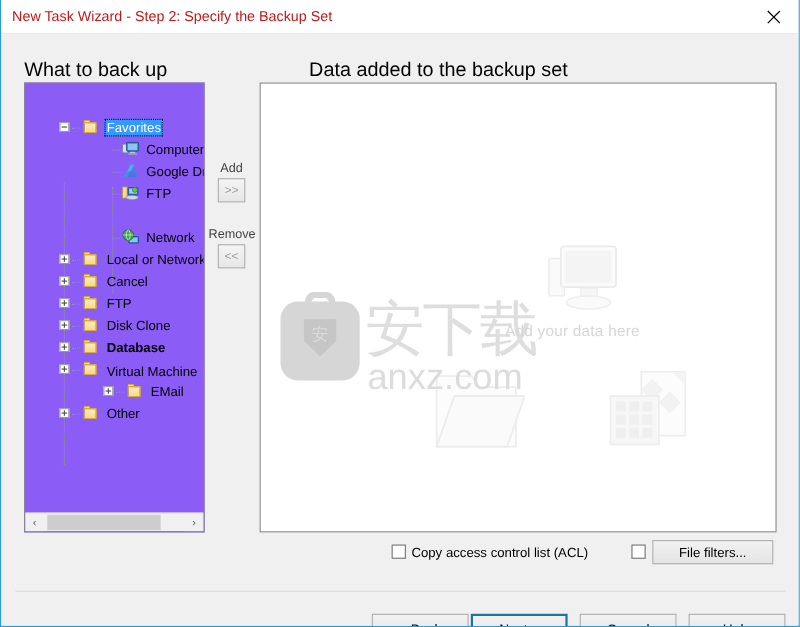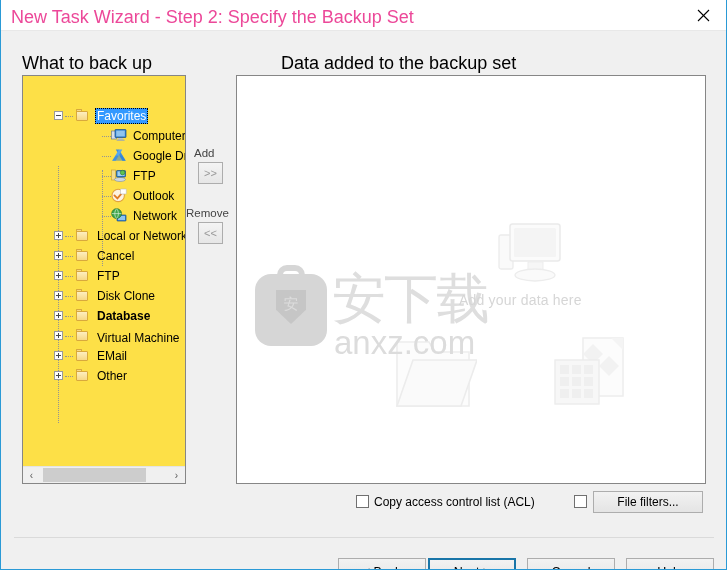--- a/index.html
+++ b/index.html
@@ -20,21 +20,21 @@
   }
   
   #titlebar {
     position: absolute; left: 0; top: 0;
     width: 725px; height: 31px;
     background: #ffffff;
     border-bottom: 1px solid #e8e8e8;
   }
   #title-text {
     position: absolute; left: 10px; top: 7px;
-    font-size: 18px; color: #ec4899;
+    font-size: 13px; color: #b91c1c;
     white-space: nowrap;
   }
   #close-btn {
     position: absolute; right: 0px; top: 0px;
     width: 45px; height: 30px;
     display: flex; align-items: center; justify-content: center;
     cursor: pointer;
   }
   #close-btn svg { display: block; }
 
@@ -50,21 +50,21 @@
     position: absolute;
     font-size: 18px; color: #000;
     white-space: nowrap;
   }
   #label-left { left: 21px; top: 22px; }
   #label-right { left: 236px; top: 22px; margin-left: 44px; }
 
   #tree-panel {
     position: absolute; left: 21px; top: 44px;
     width: 164px; height: 409px;
-    background: #fde047;
+    background: #8b5cf6;
     border: 1px solid #868686;
     overflow: hidden;
   }
   #tree-inner {
     position: absolute; left: 0; top: 0;
     width: 162px; height: 390px;
     overflow: hidden;
   }
   .tree-row {
     position: absolute; left: 0;
@@ -156,21 +156,21 @@
     position: absolute; left: 20px; top: 1px;
     width: 103px; height: 14px;
     background: #cdcdcd;
     cursor: pointer;
   }
 
   
   .midlabel {
     position: absolute;
     font-size: 11.5px; color: #444;
-    white-space: nowrap; 
+    white-space: nowrap; text-align: center;
   }
   .midbtn {
     position: absolute;
     width: 25px; height: 22px;
     background: linear-gradient(180deg,#f4f4f4,#e6e6e6);
     border: 1px solid #adadad;
     font-size: 11px; color: #9a9a9a;
     display: flex; align-items: center; justify-content: center;
     font-family: "Liberation Sans", sans-serif;
     cursor: default;
@@ -346,31 +346,20 @@
               <rect x="0.5" y="2" width="4" height="10" fill="#f3dc8f" stroke="#caa43a" stroke-width="0.7"></rect>
               <ellipse cx="9" cy="11.5" rx="5.5" ry="2" fill="#cfd8e2" stroke="#7e8ea0" stroke-width="0.6"></ellipse>
               <rect x="5.5" y="2.5" width="9" height="6.5" rx="0.7" fill="#2f7fd0" stroke="#1b4f85" stroke-width="0.7"></rect>
               <rect x="6.5" y="3.4" width="7" height="4.6" fill="#9fd0f4"></rect>
               <circle cx="11.6" cy="4.6" r="2.3" fill="#5ec251" stroke="#2c7a24" stroke-width="0.6"></circle>
             </svg>
           </div>
           <div class="node-label" style="left:108px; top:2px;">FTP</div>
         </div>
 
-        <div class="tree-row" style="top:110px;">
-          <div class="dot-h" style="left:79px; top:10px; width:9px;"></div>
-          <div class="icon-holder" style="left:88px; top:2px;">
-            <svg width="16" height="15" viewBox="0 0 16 15">
-              <circle cx="7.2" cy="7.4" r="6.2" fill="#fdf3e2" stroke="#e2a33e" stroke-width="1.1"></circle>
-              <path d="M3.4 7.4 L6.4 10.4 L12.4 3.4" stroke="#e07b26" stroke-width="1.8" fill="none" stroke-linecap="round"></path>
-              <rect x="9.5" y="1" width="5.8" height="5" rx="0.6" fill="#fff" stroke="#b9b9b9" stroke-width="0.6"></rect>
-            </svg>
-          </div>
-          <div class="node-label" style="left:108px; top:2px;">Outlook</div>
-        </div>
 
         <div class="tree-row" style="top:130px;">
           <div class="dot-h" style="left:79px; top:10px; width:9px;"></div>
           <div class="icon-holder" style="left:88px; top:2px;">
             <svg width="16" height="15" viewBox="0 0 16 15">
               <rect x="6" y="7" width="9" height="6" rx="0.6" fill="#2f7fd0" stroke="#1b4f85" stroke-width="0.7"></rect>
               <rect x="7" y="7.9" width="7" height="4.2" fill="#8fc4ef"></rect>
               <circle cx="5.6" cy="5.6" r="4.9" fill="#3fa64c" stroke="#1d6b28" stroke-width="0.7"></circle>
               <path d="M0.8 5.6 H10.4 M5.6 0.8 C3.2 3 3.2 8.2 5.6 10.4 M5.6 0.8 C8 3 8 8.2 5.6 10.4" stroke="#d8f0d8" stroke-width="0.7" fill="none"></path>
             </svg>
@@ -443,21 +432,21 @@
           <div class="dot-h" style="left:42px; top:10px; width:8px;"></div>
           <div class="icon-holder" style="left:52px; top:2px;">
             <div class="folder-ic">
                 <div class="tab"></div>
                 <div class="bd"></div>
               </div>
           </div>
           <div class="node-label" style="left:72px; top:4px;">Virtual Machine</div>
         </div>
 
-        <div class="tree-row" style="top:270px;">
+        <div class="tree-row" style="top:270px;margin-left:40px;">
           <div class="expander plus" style="left:31px; top:5px;"></div>
           <div class="dot-h" style="left:42px; top:10px; width:8px;"></div>
           <div class="icon-holder" style="left:52px; top:2px;">
             <div class="folder-ic">
                 <div class="tab"></div>
                 <div class="bd"></div>
               </div>
           </div>
           <div class="node-label" style="left:72px; top:2px;">EMail</div>
         </div>

